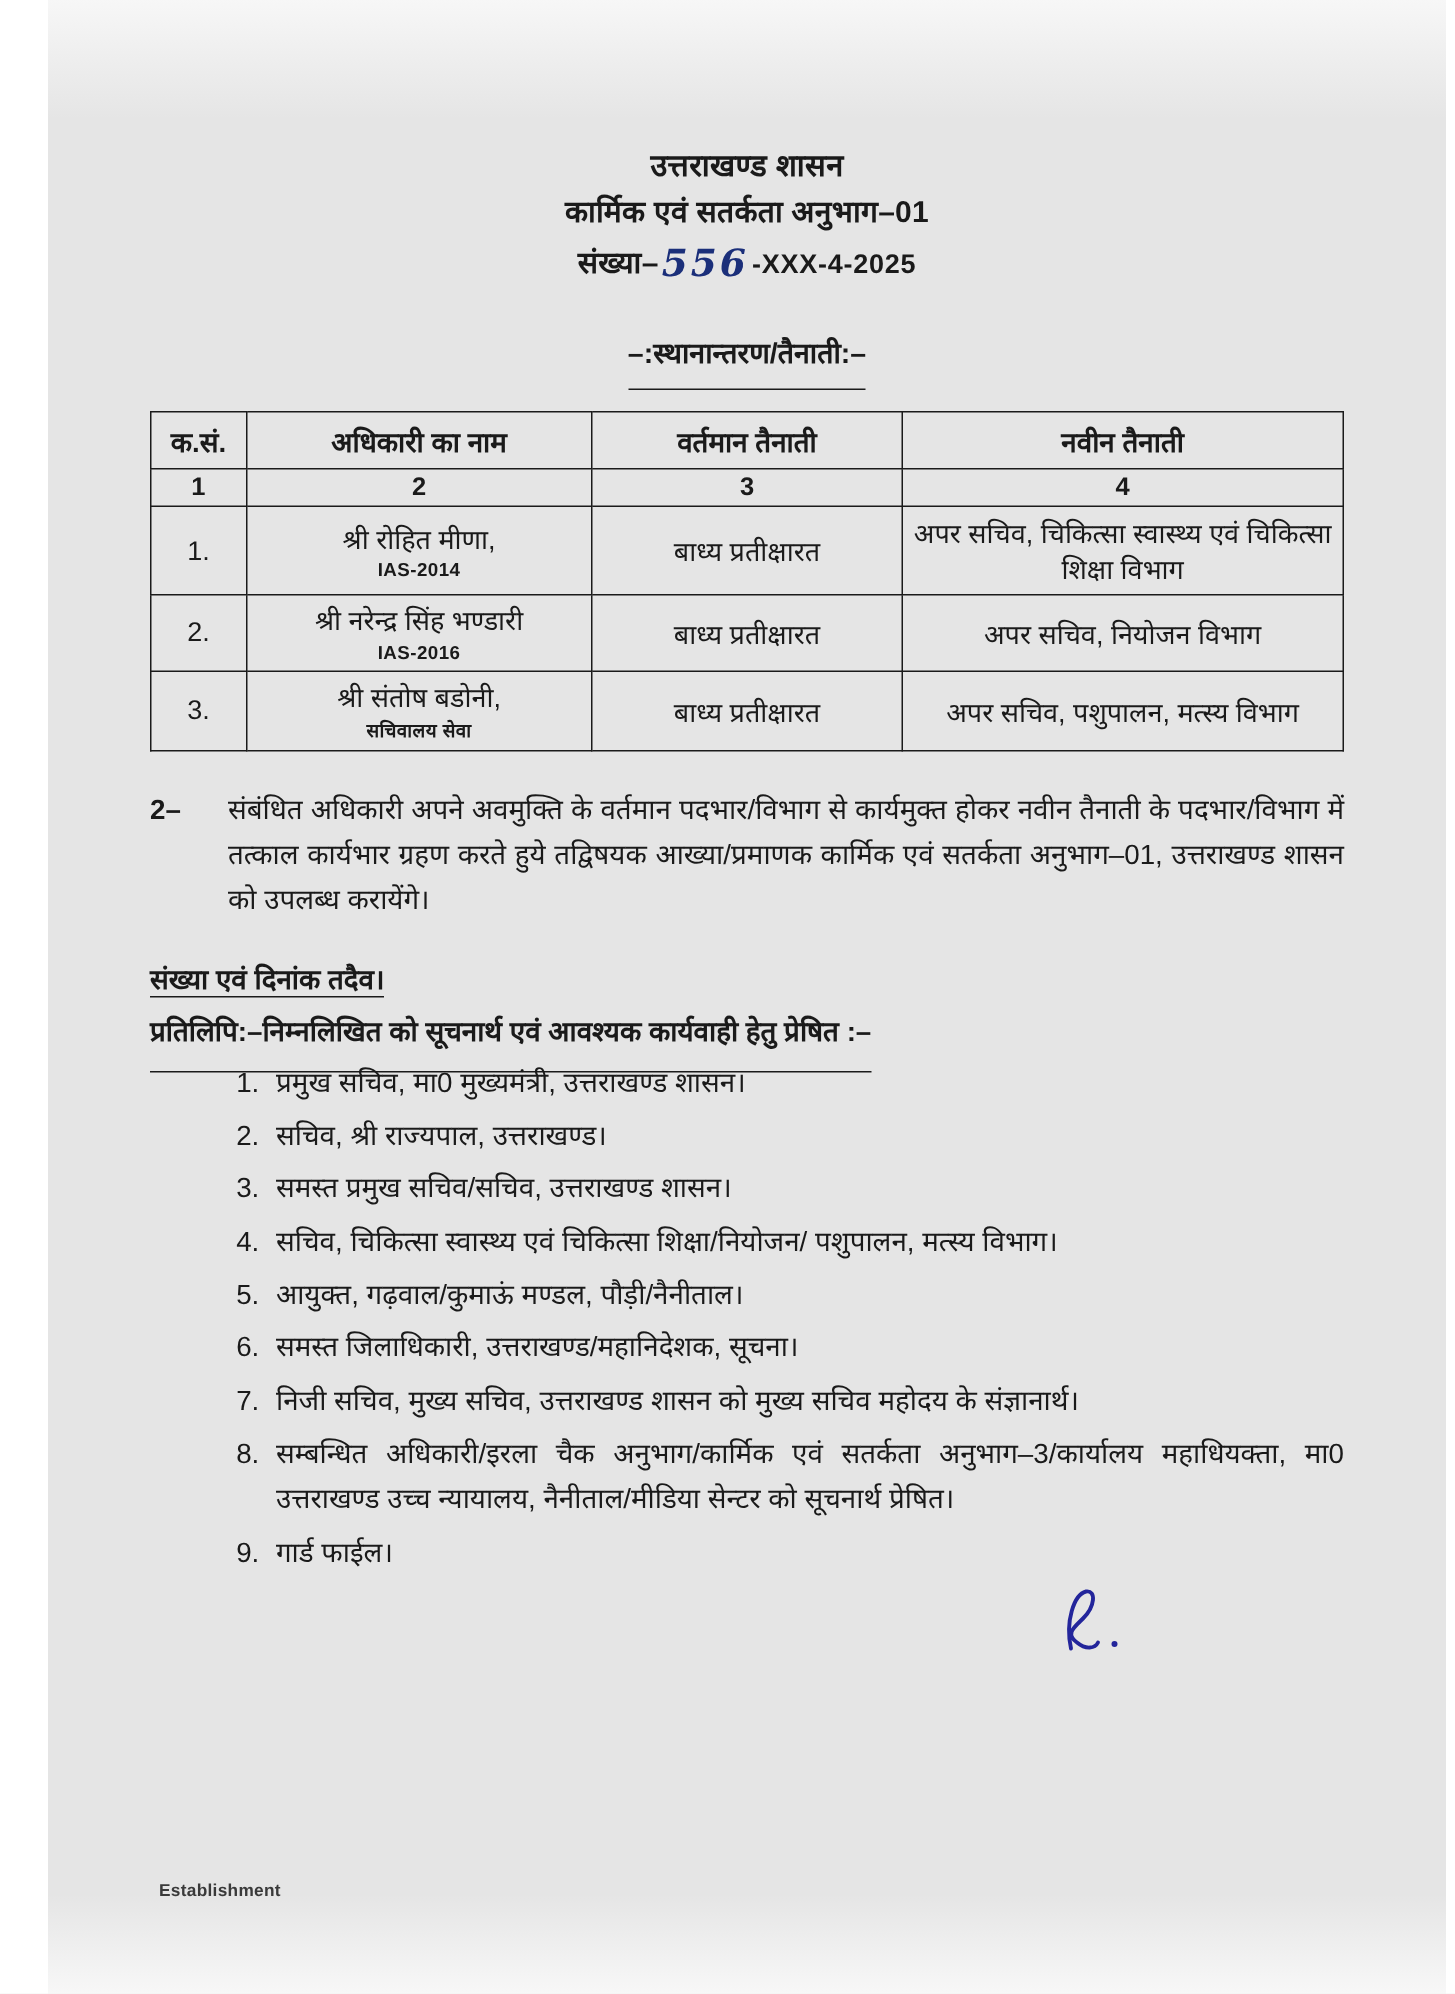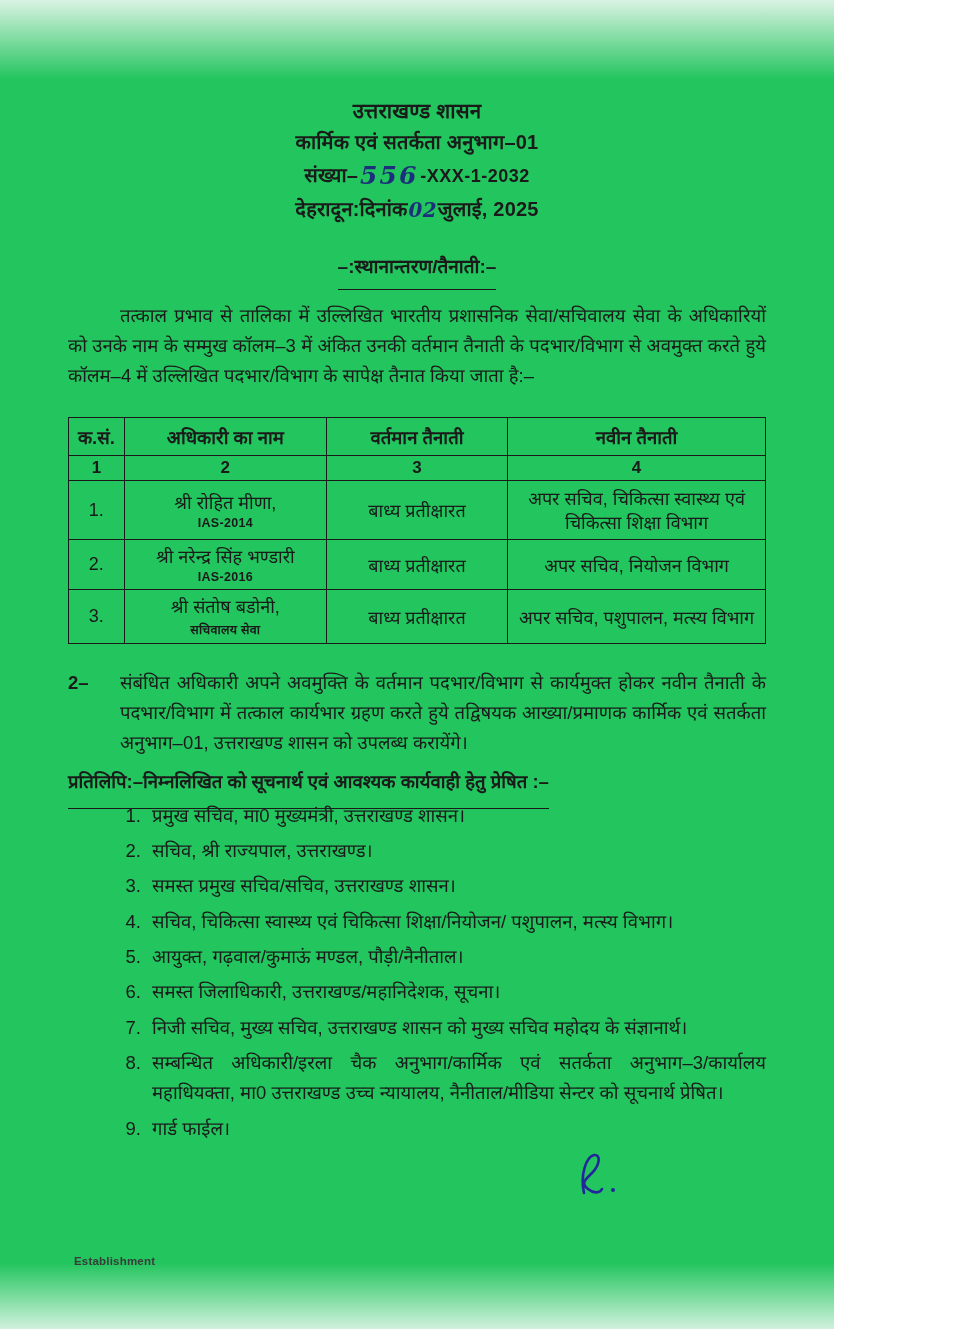--- a/index.html
+++ b/index.html
@@ -2,27 +2,28 @@
 <html><head>
 <meta charset="utf-8">
 <style>
   html, body {
     margin: 0;
     padding: 0;
     background: #ffffff;
   }
   .page {
     position: relative;
-    width: 834px;
+    width: 932px;
     height: 1329px;
-    background: #22c55e;
+    background: #e5e5e5;
     font-family: "Liberation Sans", "DejaVu Sans", sans-serif;
     color: #1a1a1a;
     overflow: hidden;
     box-sizing: border-box;
+    margin-left: 32px;
   }
   
   .page::before {
     content: "";
     position: absolute;
     inset: 0;
     background:
       linear-gradient(180deg, rgba(250,250,250,0.85) 0%, rgba(255,255,255,0) 6%),
       linear-gradient(0deg, rgba(252,252,252,0.8) 0%, rgba(255,255,255,0) 5%);
     pointer-events: none;
@@ -215,32 +216,28 @@
 <body>
 
 <div class="page">
 
   <div class="content">
 
     <div class="doc-header">
       <div class="hline l1">उत्तराखण्ड शासन</div>
       <div class="hline">कार्मिक एवं सतर्कता अनुभाग–01</div>
       <div class="hline">
-        <span>संख्या–</span><span class="hand">556</span><span class="mono-num">-XXX-1-2032</span>
-      </div>
-      <div class="hline">
-        <span>देहरादून:दिनांक</span><span class="hand-sm">02</span><span>जुलाई, 2025</span>
+        <span>संख्या–</span><span class="hand">556</span><span class="mono-num">-XXX-4-2025</span>
       </div>
     </div>
 
     <div class="subject">
       <span>–:स्थानान्तरण/तैनाती:–</span>
     </div>
 
-    <div class="para indent">तत्काल प्रभाव से तालिका में उल्लिखित भारतीय प्रशासनिक सेवा/सचिवालय सेवा के अधिकारियों को उनके नाम के सम्मुख कॉलम–3 में अंकित उनकी वर्तमान तैनाती के पदभार/विभाग से अवमुक्त करते हुये कॉलम–4 में उल्लिखित पदभार/विभाग के सापेक्ष तैनात किया जाता है:–</div>
 
     <div class="tbl-wrap">
       <table class="officers">
         <thead>
           <tr>
             <th class="c-sno">क.सं.</th>
             <th class="c-name">अधिकारी का नाम</th>
             <th class="c-cur">वर्तमान तैनाती</th>
             <th class="c-new">नवीन तैनाती</th>
           </tr>
@@ -282,20 +279,23 @@
         </tbody>
       </table>
     </div>
 
     <div class="para-num">
       <div class="num">2–</div>
       <div class="txt">संबंधित अधिकारी अपने अवमुक्ति के वर्तमान पदभार/विभाग से कार्यमुक्त होकर नवीन तैनाती के पदभार/विभाग में तत्काल कार्यभार ग्रहण करते हुये तद्विषयक आख्या/प्रमाणक कार्मिक एवं सतर्कता अनुभाग–01, उत्तराखण्ड शासन को उपलब्ध करायेंगे।</div>
     </div>
 
 
+    <div class="copy-head">
+      <span class="u">संख्या एवं दिनांक तदैव।</span>
+    </div>
 
     <div class="copy-sub">
       <span class="u">प्रतिलिपि:–निम्नलिखित को सूचनार्थ एवं आवश्यक कार्यवाही हेतु प्रेषित :–</span>
     </div>
 
     <ol class="copy-list">
       <li>प्रमुख सचिव, मा0 मुख्यमंत्री, उत्तराखण्ड शासन।</li>
       <li>सचिव, श्री राज्यपाल, उत्तराखण्ड।</li>
       <li>समस्त प्रमुख सचिव/सचिव, उत्तराखण्ड शासन।</li>
       <li>सचिव, चिकित्सा स्वास्थ्य एवं चिकित्सा शिक्षा/नियोजन/ पशुपालन, मत्स्य विभाग।</li>

